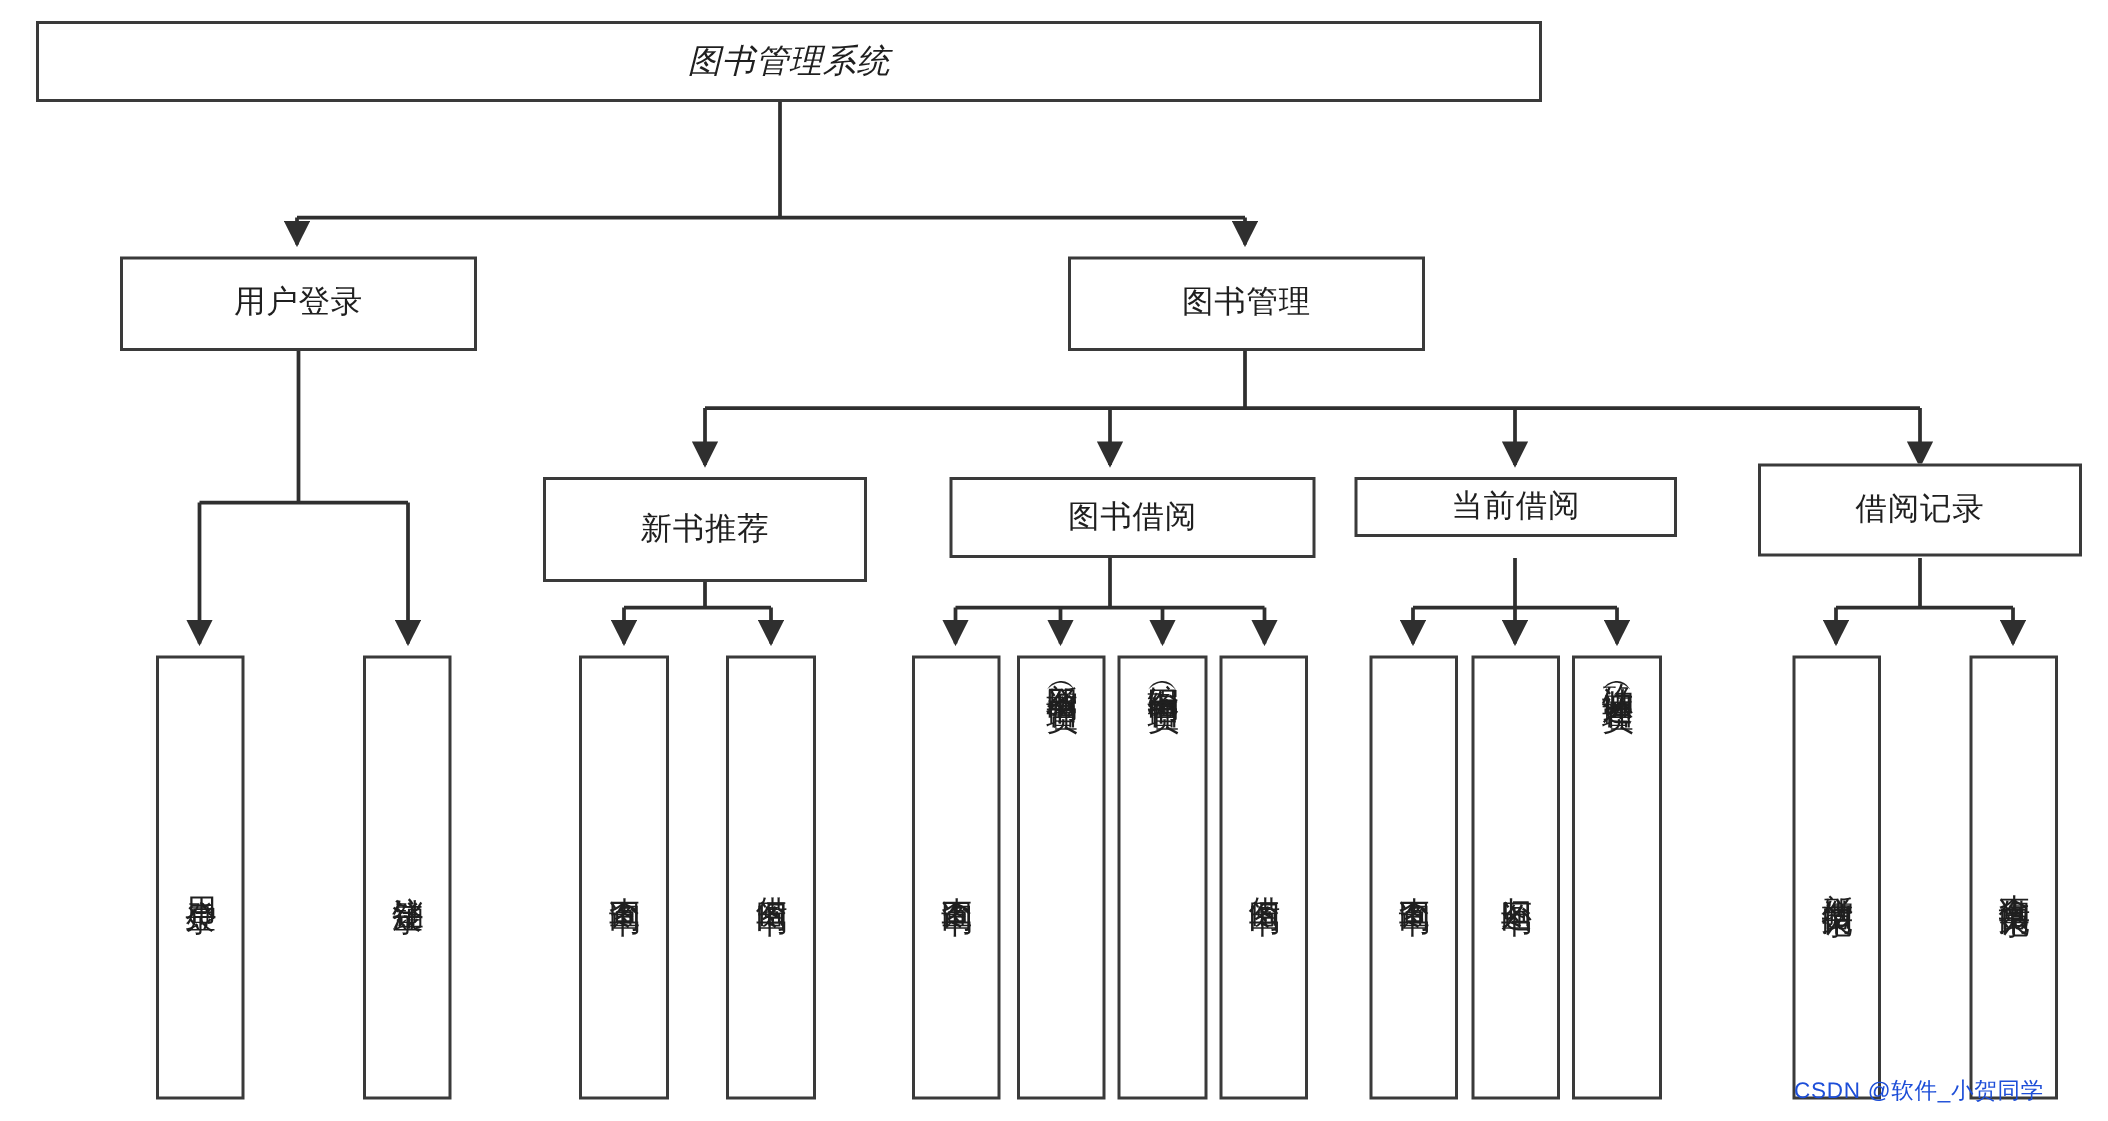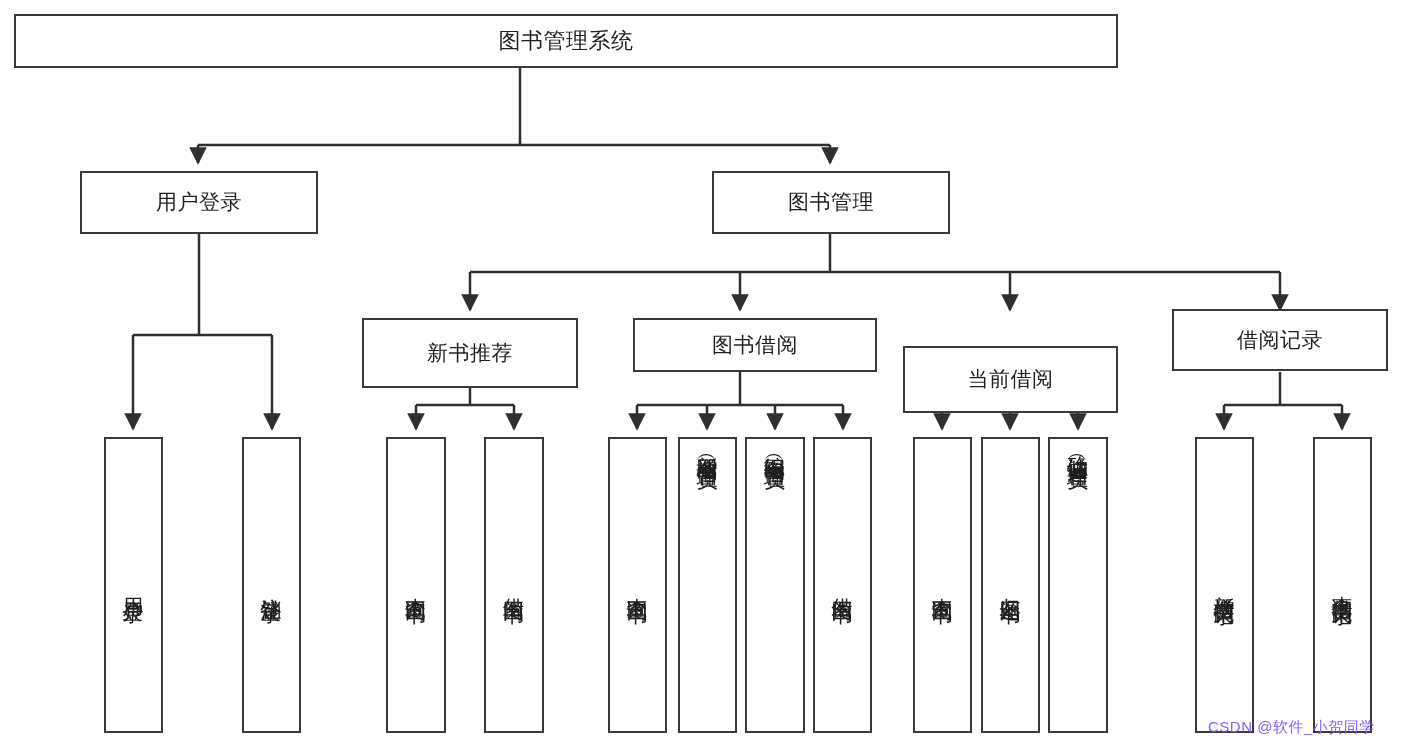--- a/index.html
+++ b/index.html
@@ -62,25 +62,24 @@
     line-height: 1;
     white-space: nowrap;
     max-height: 100%;
   }
   .node.leaf.top .label {
     align-self: flex-start;
   }
   .watermark {
     position: absolute;
     font-size: 15px;
-    color: #8b5cf6;
+    color: #1d4ed8;
     letter-spacing: 0.5px;
     white-space: nowrap;
     user-select: none;
-    padding-left: 12px;
   }
 </style>
 </head>
 <body>
 
 <div id="canvas">
 
   <svg id="edges" viewBox="0 0 1405 747" xmlns="http://www.w3.org/2000/svg">
     <defs>
       <marker id="arrow" viewBox="0 0 10 10" refX="9" refY="5" markerWidth="7" markerHeight="7" orient="auto-start-reverse">
@@ -124,38 +123,38 @@
       <path d="M 1010 405 L 1010 429" marker-end="url(#arrow)"></path>
       <path d="M 1078 405 L 1078 429" marker-end="url(#arrow)"></path>
 
       <path d="M 1280 372 L 1280 405"></path>
       <path d="M 1224 405 L 1342 405"></path>
       <path d="M 1224 405 L 1224 429" marker-end="url(#arrow)"></path>
       <path d="M 1342 405 L 1342 429" marker-end="url(#arrow)"></path>
     </g>
   </svg>
 
-  <div class="node root horiz" style="left:14px; top:14px; width:1104px; height:54px;">
+  <div class="node root horiz" style="left:24px; top:14px; width:1004px; height:54px;font-style:italic;">
     <span class="label">图书管理系统</span>
   </div>
 
   <div class="node horiz" style="left:80px; top:171px; width:238px; height:63px;">
     <span class="label">用户登录</span>
   </div>
   <div class="node horiz" style="left:712px; top:171px; width:238px; height:63px;text-align:right;">
     <span class="label">图书管理</span>
   </div>
 
   <div class="node horiz" style="left:362px; top:318px; width:216px; height:70px;">
     <span class="label">新书推荐</span>
   </div>
   <div class="node horiz" style="left:633px; top:318px; width:244px; height:54px;">
     <span class="label">图书借阅</span>
   </div>
-  <div class="node horiz" style="left:903px; top:318px; width:215px; height:67px;margin-top:28px;">
+  <div class="node horiz" style="left:903px; top:318px; width:215px; height:40px;">
     <span class="label">当前借阅</span>
   </div>
   <div class="node horiz" style="left:1172px; top:309px; width:216px; height:62px;">
     <span class="label">借阅记录</span>
   </div>
 
   <div class="node leaf" style="left:104px; top:437px; width:59px; height:296px;">
     <span class="label">用户登录</span>
   </div>
   <div class="node leaf" style="left:242px; top:437px; width:59px; height:296px;">

